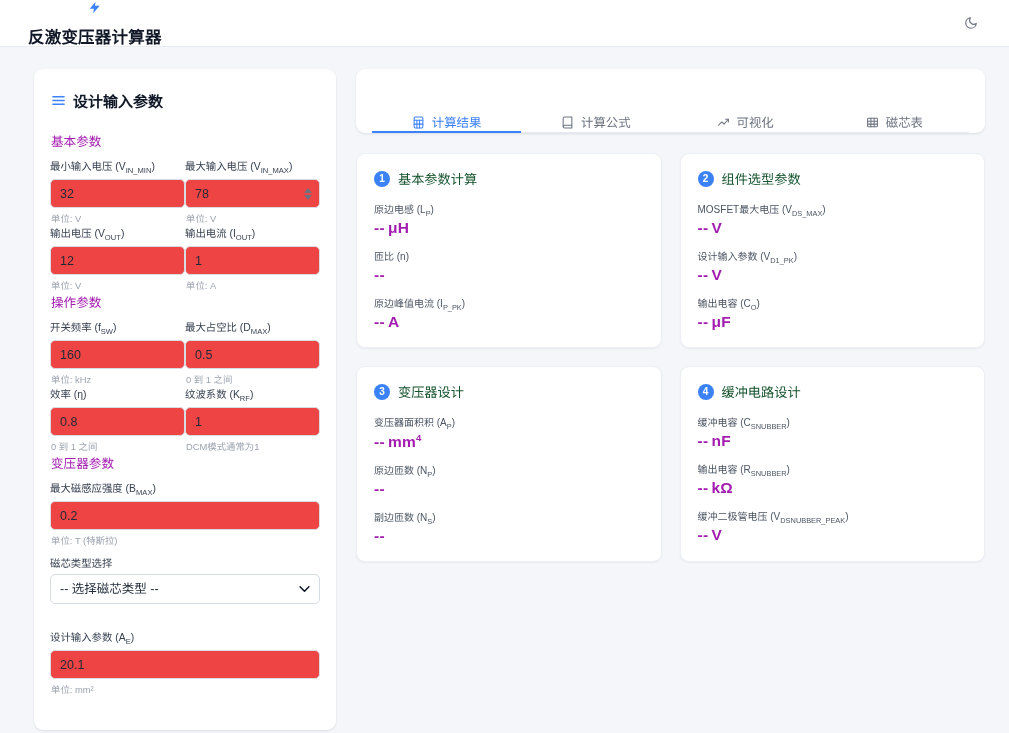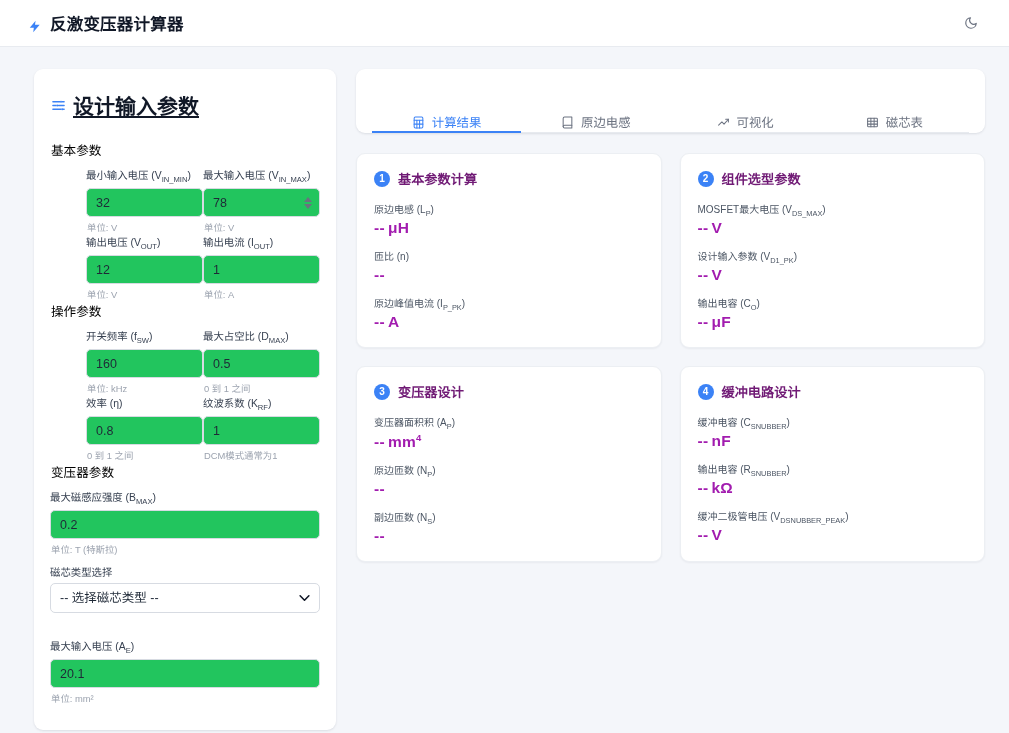--- a/index.html
+++ b/index.html
@@ -15,21 +15,21 @@
   
   .app-header {
     height: 47px;
     background: #ffffff;
     border-bottom: 1px solid #e8ebf0;
     display: flex;
     align-items: center;
     padding: 0 30px 0 28px;
     position: relative;
   }
-  .brand { display: flex; align-items: flex-end; gap: 8px; }
+  .brand { display: flex; align-items: center; gap: 8px; flex-direction: column; }
   .bolt-icon { width: 14px; height: 17px; display:block; }
   .brand-title {
     font-size: 16.5px;
     font-weight: bold;
     letter-spacing: .2px;
     color: #111827;
   }
   .theme-toggle {
     position: absolute; right: 27px; top: 50%;
     transform: translateY(-50%);
@@ -57,49 +57,49 @@
     width: 302px;
     flex: 0 0 302px;
     padding: 18px 16px 18px 16px;
     min-height: 661px;
   }
   .panel-head {
     display: flex; align-items: center; gap: 7px;
     margin: 3px 0 20px 1px;
   }
   .sliders-icon { width: 15px; height: 15px; display:block; }
-  .panel-title { font-size: 21px; font-weight: bold; color: #111827; text-decoration: underline; }
+  .panel-title { font-size: 15px; font-weight: bold; color: #111827; }
 
   .group-title {
     font-size: 12.6px;
-    color: #000000;
+    color: #a21caf;
     margin: 0 0 8px 1px;
     font-weight: normal;
   }
   .group-title.spaced { }
 
-  .field-row { display: flex; gap: 0; margin-left: 36px; }
+  .field-row { display: flex; gap: 0; }
   .field { margin-bottom: 2px; flex: 1 1 0; min-width: 0; }
   .field-label {
     font-size: 10.4px;
     color: #374151;
     display: block;
     margin-bottom: 4px;
     white-space: nowrap;
   }
   .field-label sub { font-size: 7.6px; }
   .text-input {
     width: 100%;
     height: 29px;
     border: 1px solid #d7dbe2;
     border-radius: 5px;
     padding: 0 9px;
     font-size: 12.5px;
     color: #1f2937;
-    background: #22c55e;
+    background: #ef4444;
     font-family: inherit;
     outline: none;
   }
   .input-wrap { position: relative; }
   .spinner {
     position: absolute; right: 8px; top: 50%;
     transform: translateY(-50%);
     display: flex; flex-direction: column; gap: 2px;
     cursor: pointer;
   }
@@ -186,21 +186,21 @@
     width: 16px; height: 16px;
     border-radius: 50%;
     background: #3b82f6;
     color: #fff;
     font-size: 10px;
     font-weight: bold;
     display: flex; align-items: center; justify-content: center;
     flex: 0 0 16px;
     line-height: 1;
   }
-  .card-title { font-size: 13.2px; font-weight: bold; color: #701a75; }
+  .card-title { font-size: 13.2px; font-weight: normal; color: #14532d; }
 
   .metric { margin-bottom: 11px; }
   .metric:last-child { margin-bottom: 0; }
   .metric-label {
     font-size: 10px;
     color: #4b5563;
     display: block;
     margin-bottom: 1px;
     white-space: nowrap;
   }
@@ -346,21 +346,21 @@
           <option>-- 选择磁芯类型 --</option>
         </select>
         <svg class="chevron" viewBox="0 0 12 8" fill="none" stroke="#111827" stroke-width="1.8" stroke-linecap="round" stroke-linejoin="round">
           <polyline points="1,1.5 6,6.5 11,1.5"></polyline>
         </svg>
       </div>
       <span class="field-hint"></span>
     </div>
 
     <div class="field" style="margin-top:10px;">
-      <label class="field-label"><span>最大输入电压 (A</span><sub>E</sub><span>)</span></label>
+      <label class="field-label"><span>设计输入参数 (A</span><sub>E</sub><span>)</span></label>
       <div class="input-wrap">
         <input class="text-input" type="text" value="20.1" style="">
       </div>
       <span class="field-hint">单位: mm²</span>
     </div>
 
   </div>
 
   <div class="content">
 
@@ -376,21 +376,21 @@
             <line x1="4" y1="15" x2="20" y2="15"></line>
           </svg>
           <span>计算结果</span>
         </div>
 
         <div class="tab">
           <svg class="tab-icon" viewBox="0 0 24 24" fill="none" stroke="#6b7280" stroke-width="1.9" stroke-linecap="round" stroke-linejoin="round">
             <path d="M4 19.5A2.5 2.5 0 0 1 6.5 17H20"></path>
             <path d="M6.5 2H20v20H6.5A2.5 2.5 0 0 1 4 19.5v-15A2.5 2.5 0 0 1 6.5 2z"></path>
           </svg>
-          <span>原边电感</span>
+          <span>计算公式</span>
         </div>
 
         <div class="tab">
           <svg class="tab-icon" viewBox="0 0 24 24" fill="none" stroke="#6b7280" stroke-width="1.9" stroke-linecap="round" stroke-linejoin="round">
             <polyline points="3,17 9,11 13,15 21,6"></polyline>
             <polyline points="16,6 21,6 21,11"></polyline>
           </svg>
           <span>可视化</span>
         </div>
 

